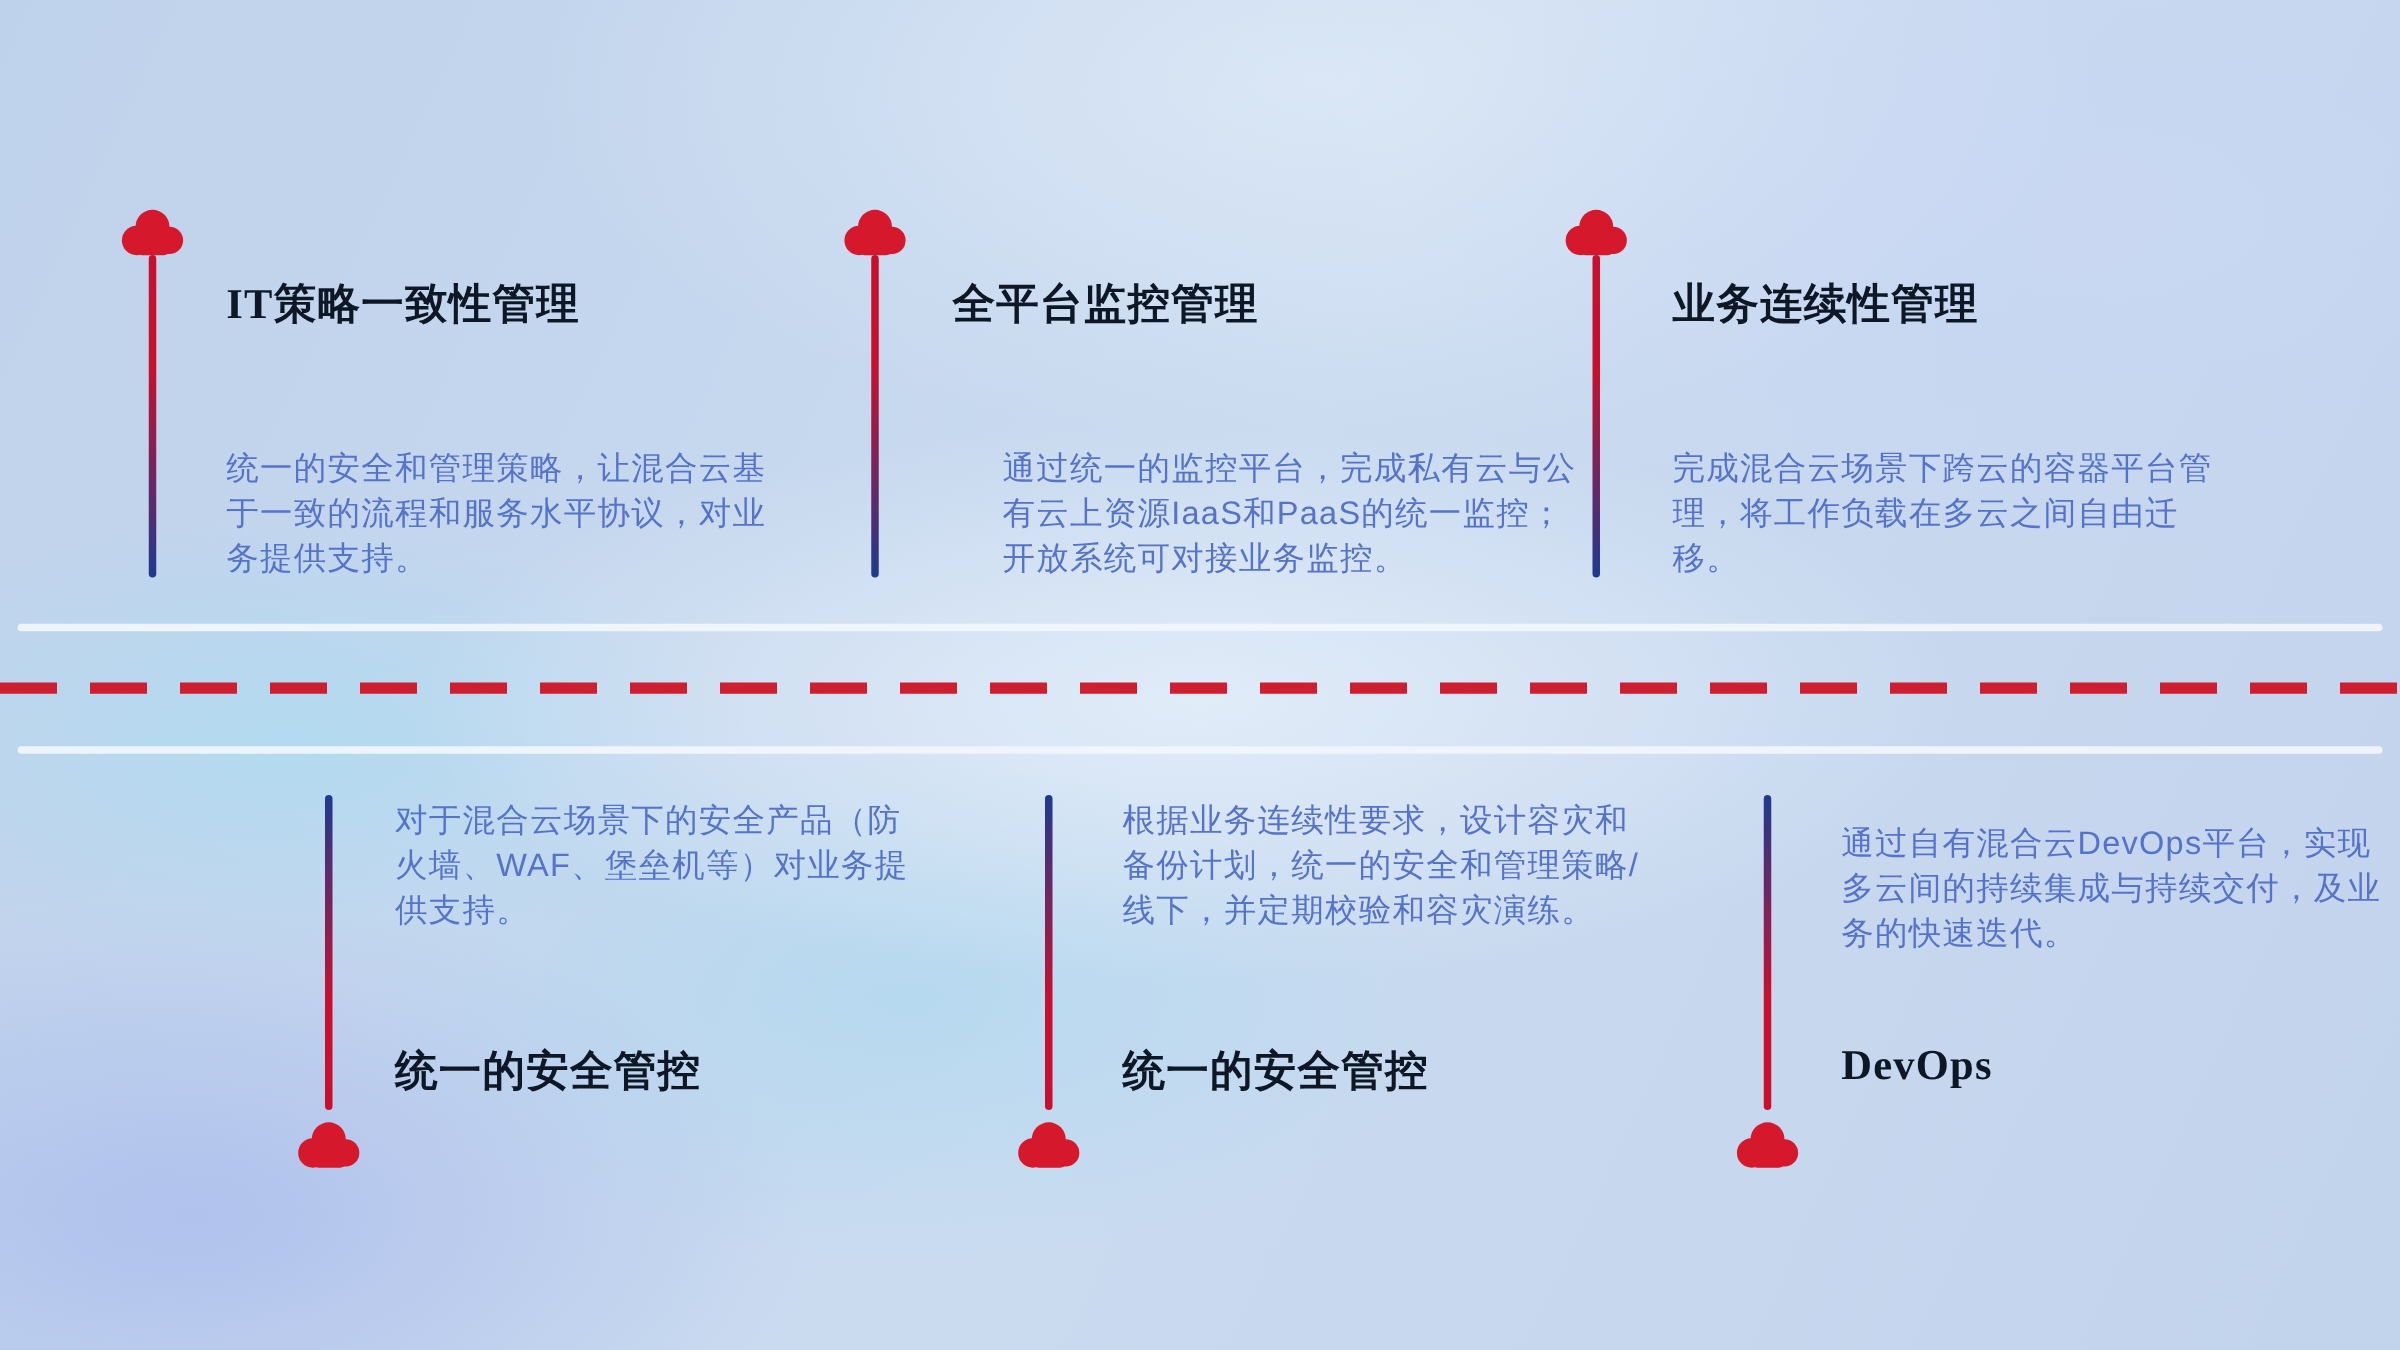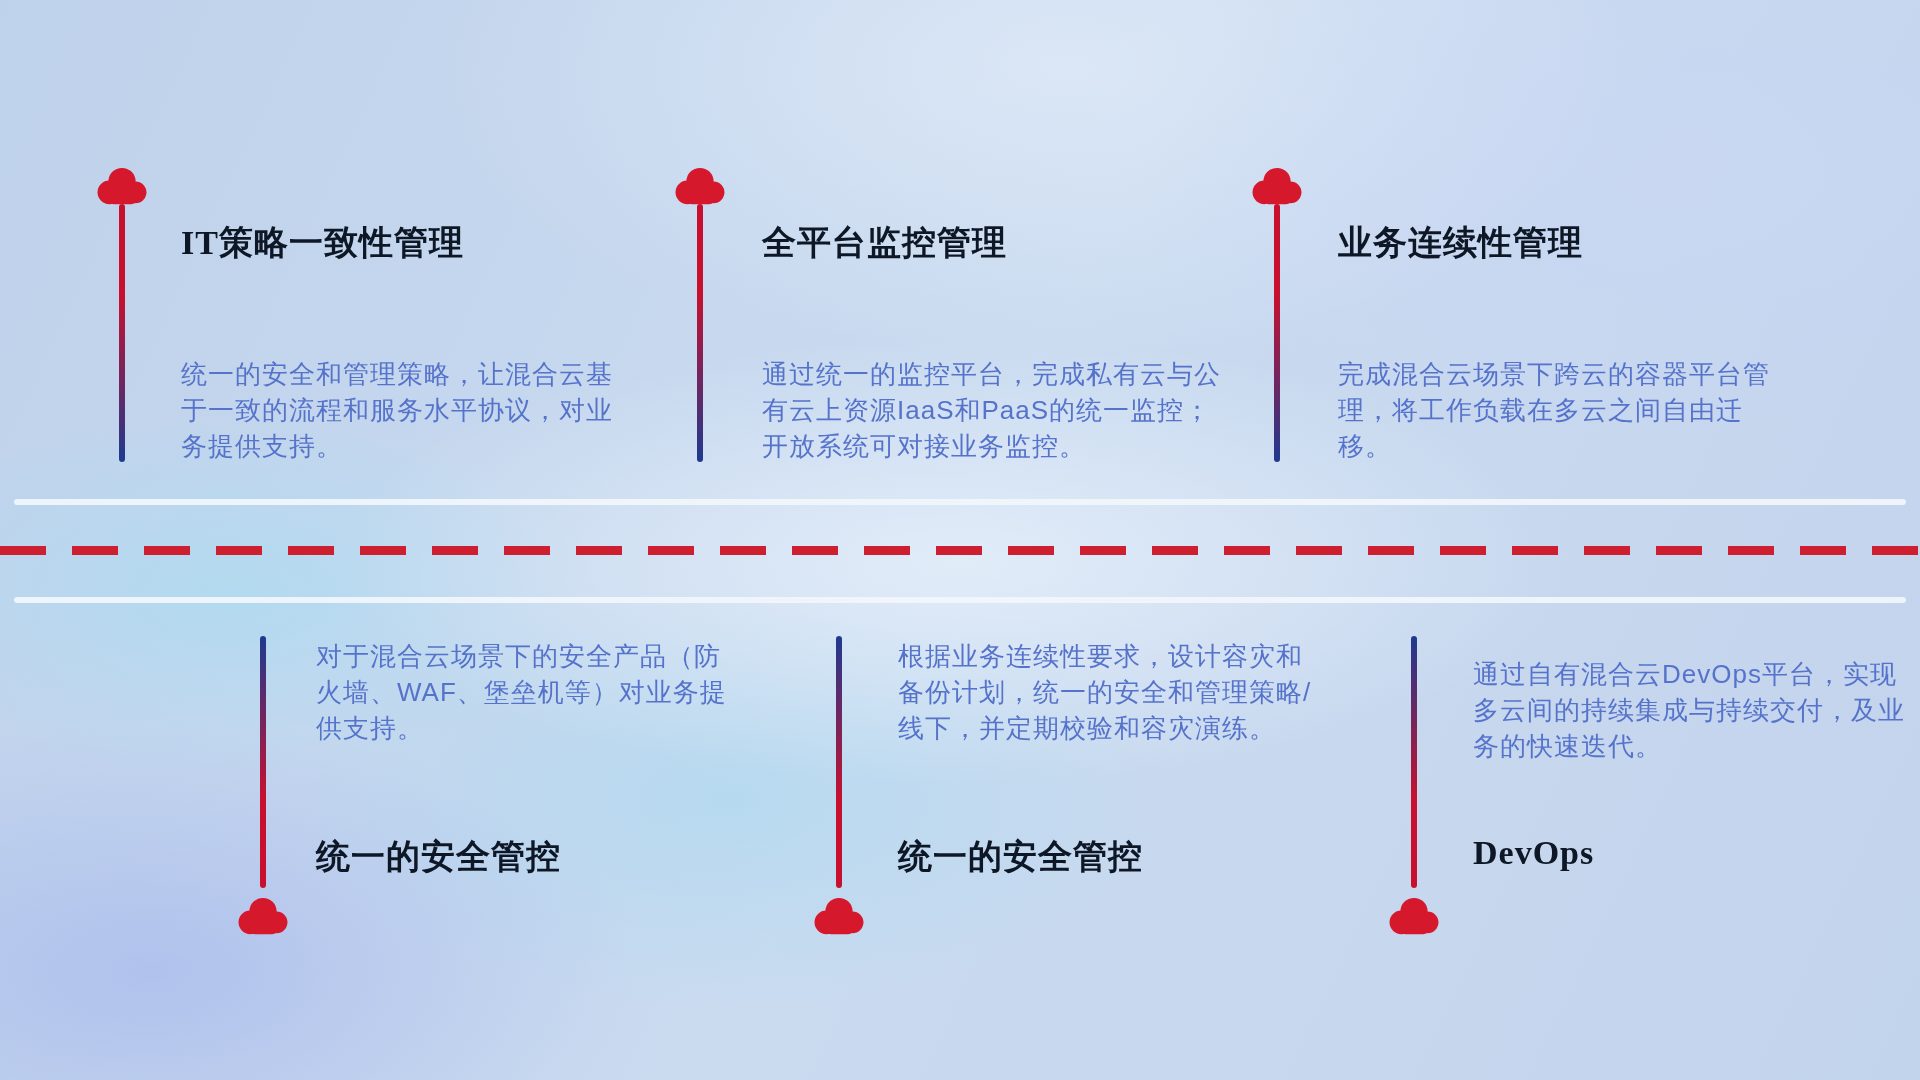--- a/index.html
+++ b/index.html
@@ -61,21 +61,21 @@
       <g fill="currentColor">
     <circle cx="18" cy="29" r="13"></circle>
         <circle cx="32" cy="17" r="15"></circle>
     <circle cx="47" cy="29" r="12"></circle>
         <rect x="16" y="28" width="33" height="14" rx="7"></rect>
   </g>
     </svg>
 </div>
 <div class="vline vline-down" style="left:697px;top:204px;height:258px"></div>
 <h2 class="title" style="left:762px;top:220px">全平台监控管理</h2>
-<p class="desc" style="left:762px;top:356px;width:470px">通过统一的监控平台，完成私有云与公有云上资源IaaS和PaaS的统一监控；开放系统可对接业务监控。</p>
+<p class="desc" style="left:802px;top:356px;width:470px">通过统一的监控平台，完成私有云与公有云上资源IaaS和PaaS的统一监控；开放系统可对接业务监控。</p>
 
 <div class="cloud" style="left:1248px;top:166px">
   <svg viewBox="0 0 64 44">
       <g fill="currentColor">
     <circle cx="18" cy="29" r="13"></circle>
         <circle cx="32" cy="17" r="15"></circle>
     <circle cx="47" cy="29" r="12"></circle>
         <rect x="16" y="28" width="33" height="14" rx="7"></rect>
   </g>
     </svg>

